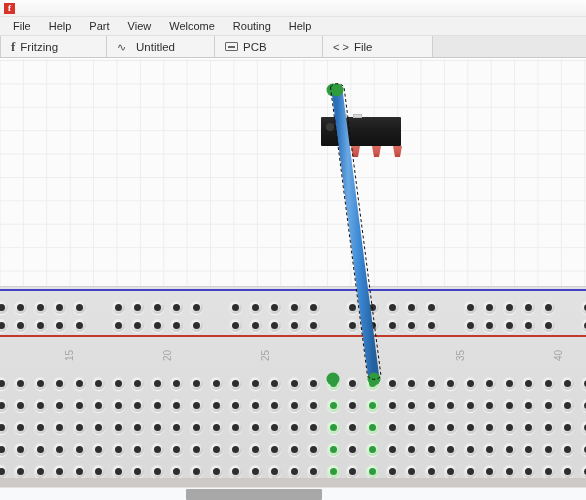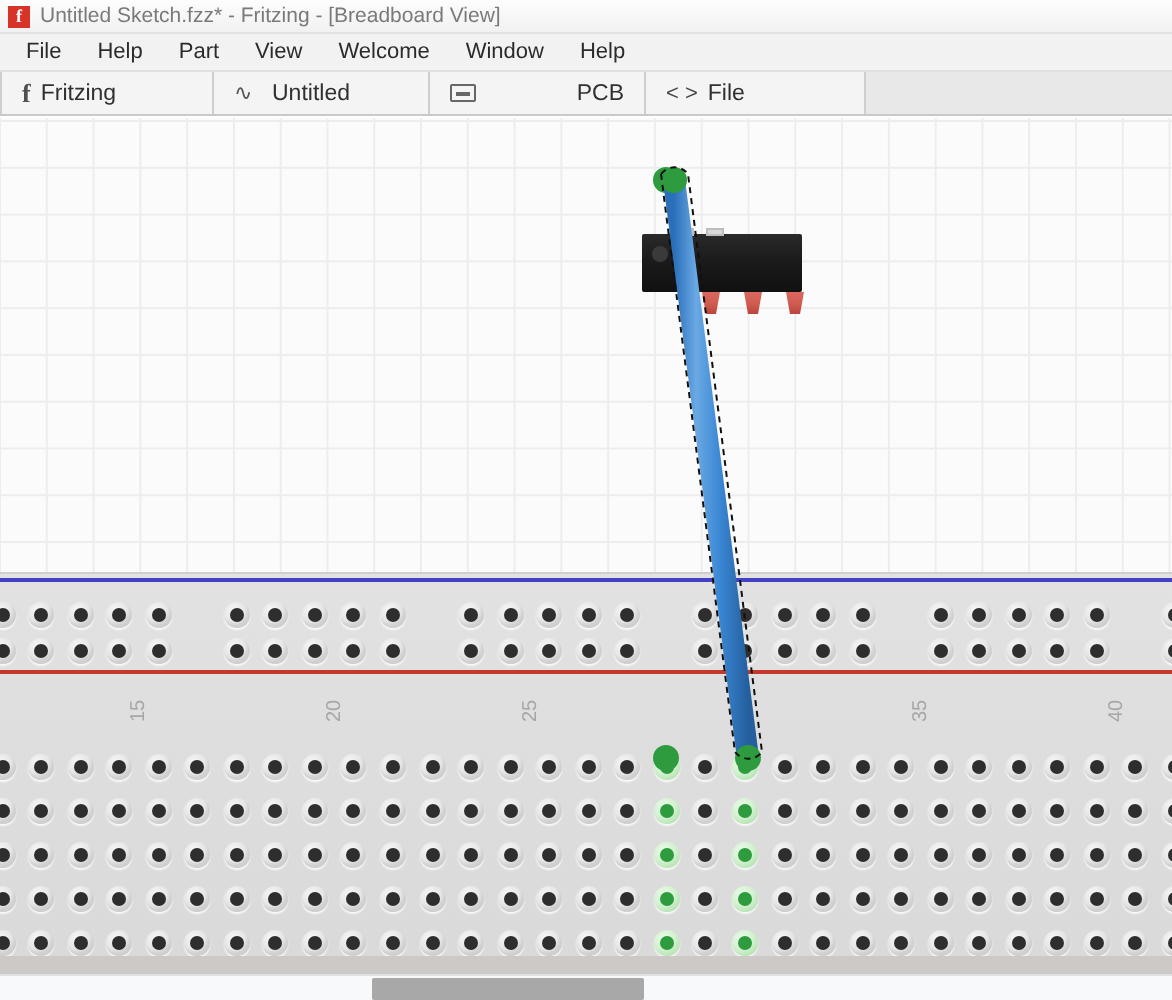--- a/index.html
+++ b/index.html
@@ -89,21 +89,21 @@
   }
   .tab.first { border-left: 1px solid #cfcfcf; }
   .tab.active {
     background: #cf3a23;
     color: #ffffff;
   }
   .tab-filler { flex: 1; background: #e8e8e8; }
   .tab-w-welcome { width: 107px; }
   .tab-w-bread   { width: 110px; }
   .tab-w-schem   { width: 108px; }
-  .tab-w-pcb     { width: 108px; justify-content: space-between; }
+  .tab-w-pcb     { width: 108px; }
   .tab-w-code    { width: 110px; }
 
   .ic-welcome {
     font-family: "Liberation Serif", serif;
     font-weight: bold;
     font-size: 13px;
     color: #505050;
     line-height: 1;
   }
   .ic-bread {
@@ -289,30 +289,29 @@
     width: 586px;
     height: 9px;
     background: #cdc9c6;
   }
 </style>
 </head>
 <body>
 
 <div class="titlebar">
   <div class="app-logo">f</div>
-  <div class="title-text">Untitled Sketch.fzz* - Fritzing - [Breadboard View]</div>
 </div>
 
 <div class="menubar">
   <div class="menu-item">File</div>
   <div class="menu-item">Help</div>
   <div class="menu-item">Part</div>
   <div class="menu-item">View</div>
   <div class="menu-item">Welcome</div>
-  <div class="menu-item">Window</div>
+  <div class="menu-item">Routing</div>
   <div class="menu-item">Help</div>
 </div>
 
 <div class="tabbar">
   <div class="tab first tab-w-welcome">
     <span class="ic-welcome">f</span>
     <span>Fritzing</span>
   </div>
   <div class="tab tab-w-schem">
     <span class="ic-schem">∿</span>

